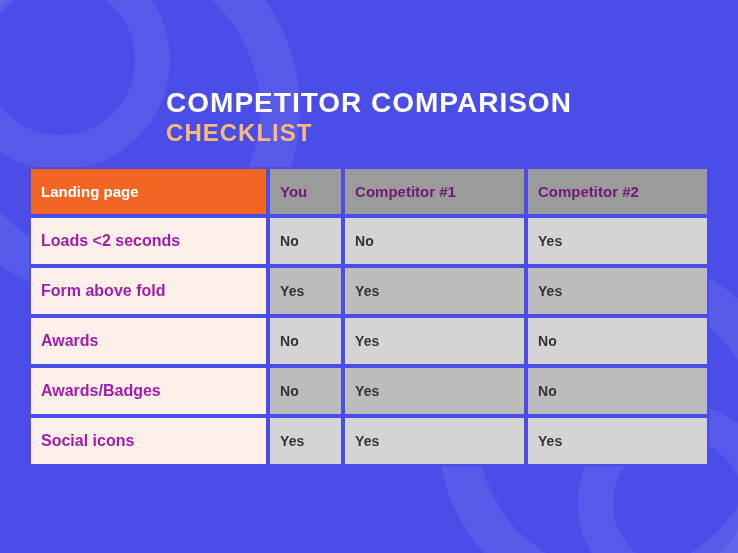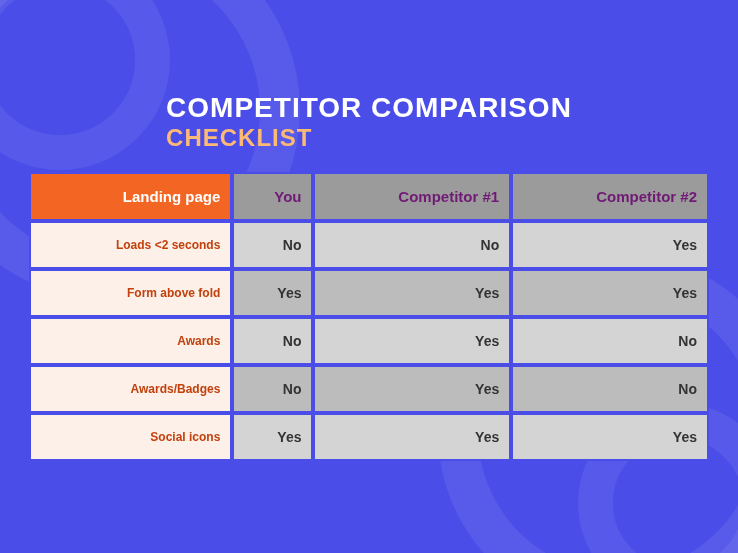--- a/index.html
+++ b/index.html
@@ -75,21 +75,21 @@
       width: 680px;
       border-collapse: separate;
       border-spacing: 0;
       position: relative;
       z-index: 1;
     }
 
     .comparison-table th,
     .comparison-table td {
       padding: 14px 10px;
-      text-align: right;
+      text-align: left;
       font-size: 14px;
       font-weight: 700;
     }
 
     
     .comparison-table thead tr th {
       background-color: #9b9b9b;
       color: #701a75;
       font-size: 15px;
       font-weight: 800;
@@ -102,23 +102,23 @@
       border-radius: 0;
     }
 
     
     .comparison-table tbody tr td {
       border: 2px solid #4a4de8;
     }
 
     .comparison-table tbody tr td:first-child {
       background-color: #fdf0e8;
-      color: #c2410c;
+      color: #a21caf;
       font-weight: 700;
-      font-size: 12px;
+      font-size: 16px;
     }
 
     .comparison-table tbody tr:nth-child(odd) td:not(:first-child) {
       background-color: #d4d4d4;
       color: #333;
     }
 
     .comparison-table tbody tr:nth-child(even) td:not(:first-child) {
       background-color: #bcbcbc;
       color: #333;

